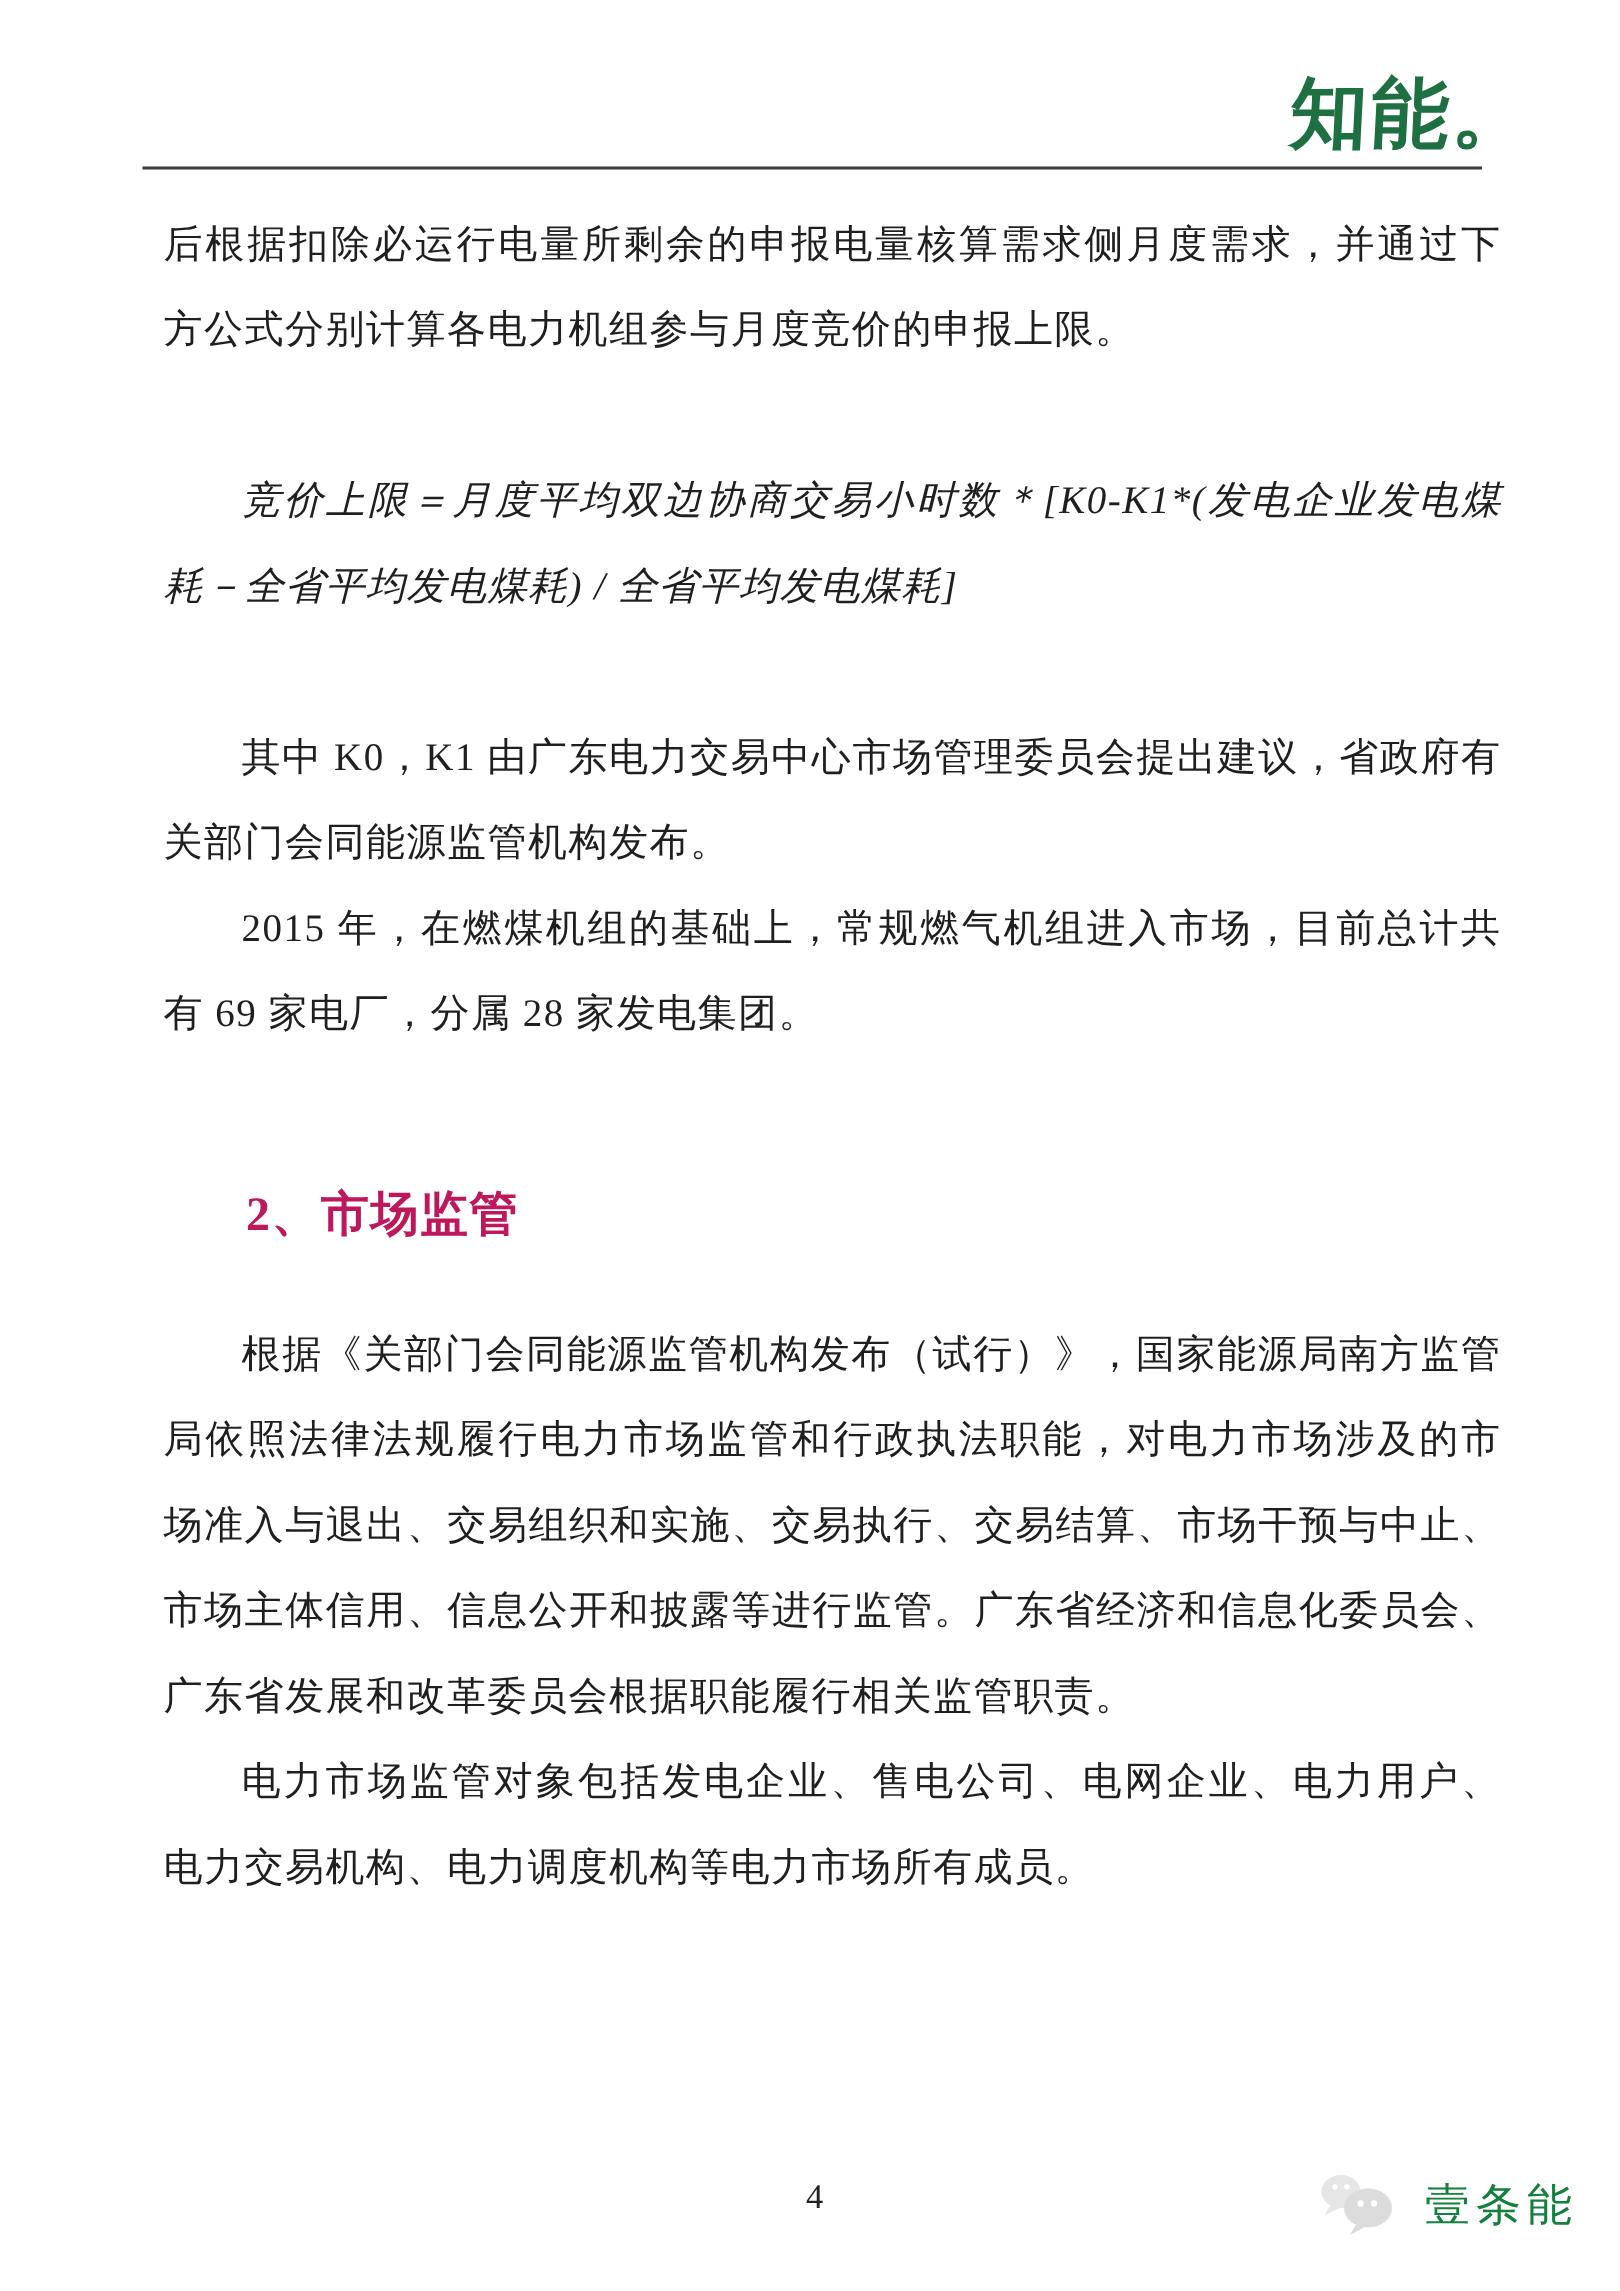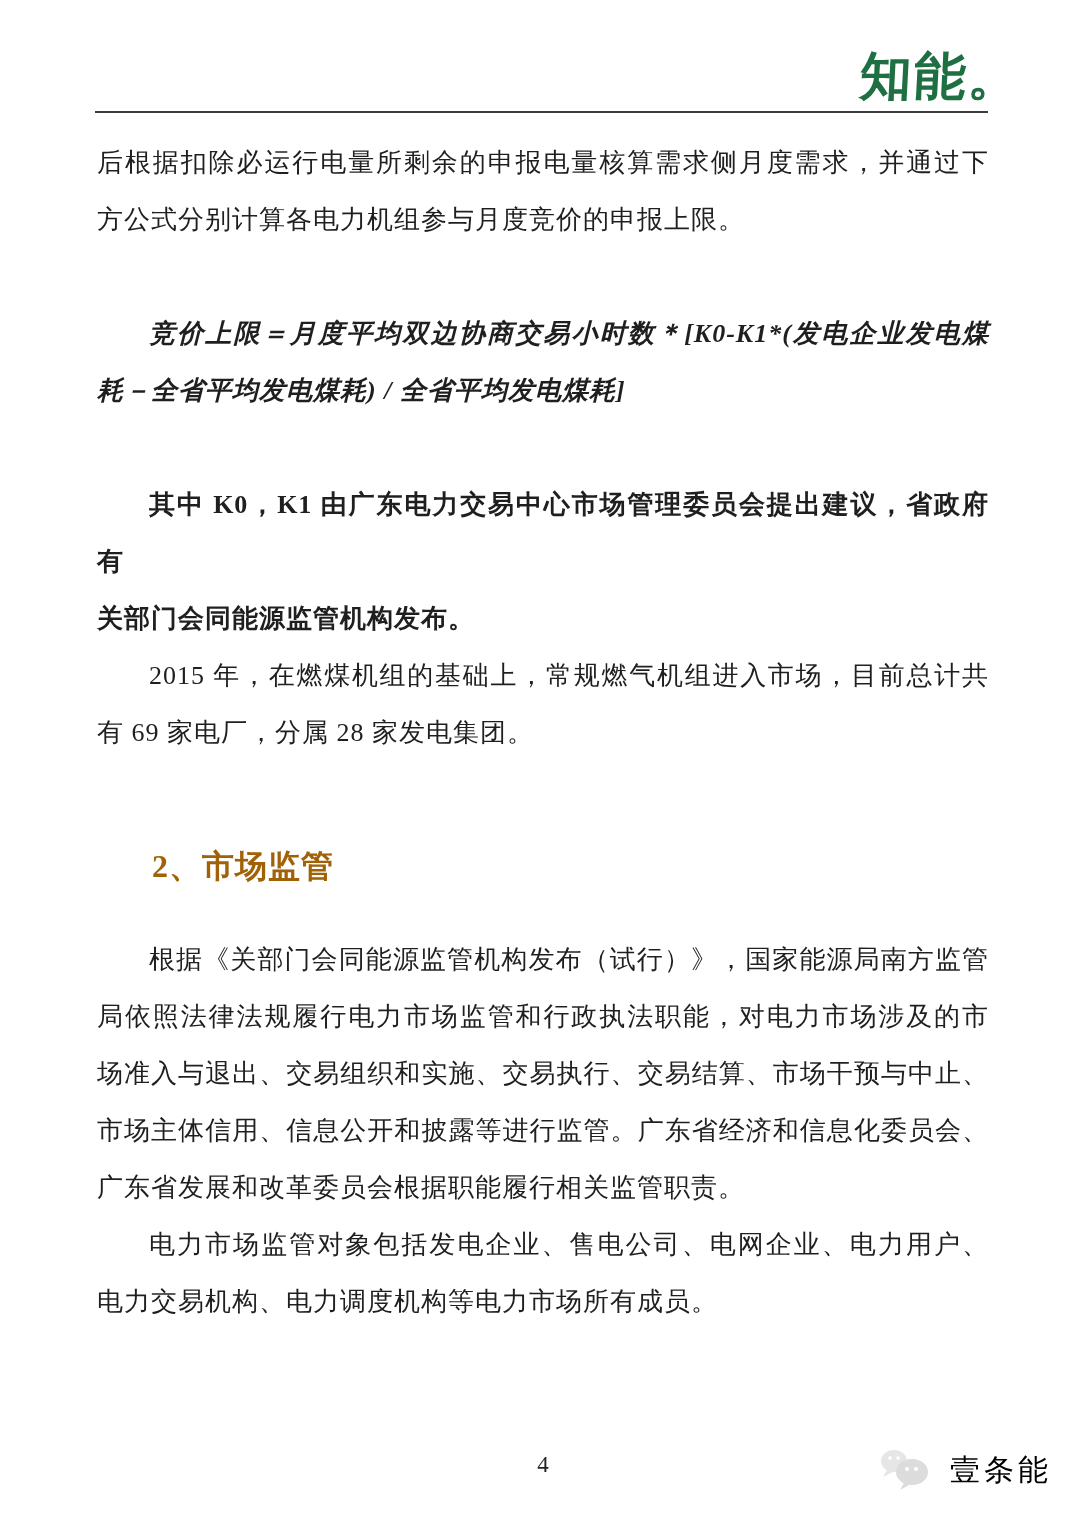--- a/index.html
+++ b/index.html
@@ -34,69 +34,68 @@
     top: 111px;
     left: 95px;
     width: 893px;
     height: 2px;
     background: #3c3c3c;
   }
   
   .content {
     position: absolute;
     top: 134px;
-    left: 97px;
+    left: 109px;
     width: 892px;
     font-size: 26px;
     line-height: 57px;
     letter-spacing: 1px;
   }
   .line {
     white-space: normal;
   }
   .line.fill {
     text-align: justify;
     text-align-last: justify;
   }
   .line.ind {
     text-indent: 52px;
   }
   .para.formula .line {
     font-style: italic;
   }
   .para.sp-above {
     margin-top: 57px;
-    font-weight: bold;
   }
   .heading {
     margin: 85px 0 45px 0;
     padding-left: 55px;
     font-size: 32px;
     line-height: 40px;
     font-weight: bold;
-    color: #a16207;
+    color: #be185d;
   }
   
   .page-number {
     position: absolute;
     top: 1452px;
     left: 97px;
     width: 892px;
     text-align: center;
     font-size: 23px;
     color: #222;
   }
   .watermark {
     position: absolute;
     top: 1446px;
     right: 28px;
     display: flex;
     align-items: center;
     gap: 16px;
-    color: #000000;
+    color: #15803d;
   }
   .watermark .wm-text {
     font-size: 30px;
     letter-spacing: 4px;
     font-family: "Liberation Serif", "DejaVu Serif", serif;
   }
 </style>
 </head>
 <body>
 

